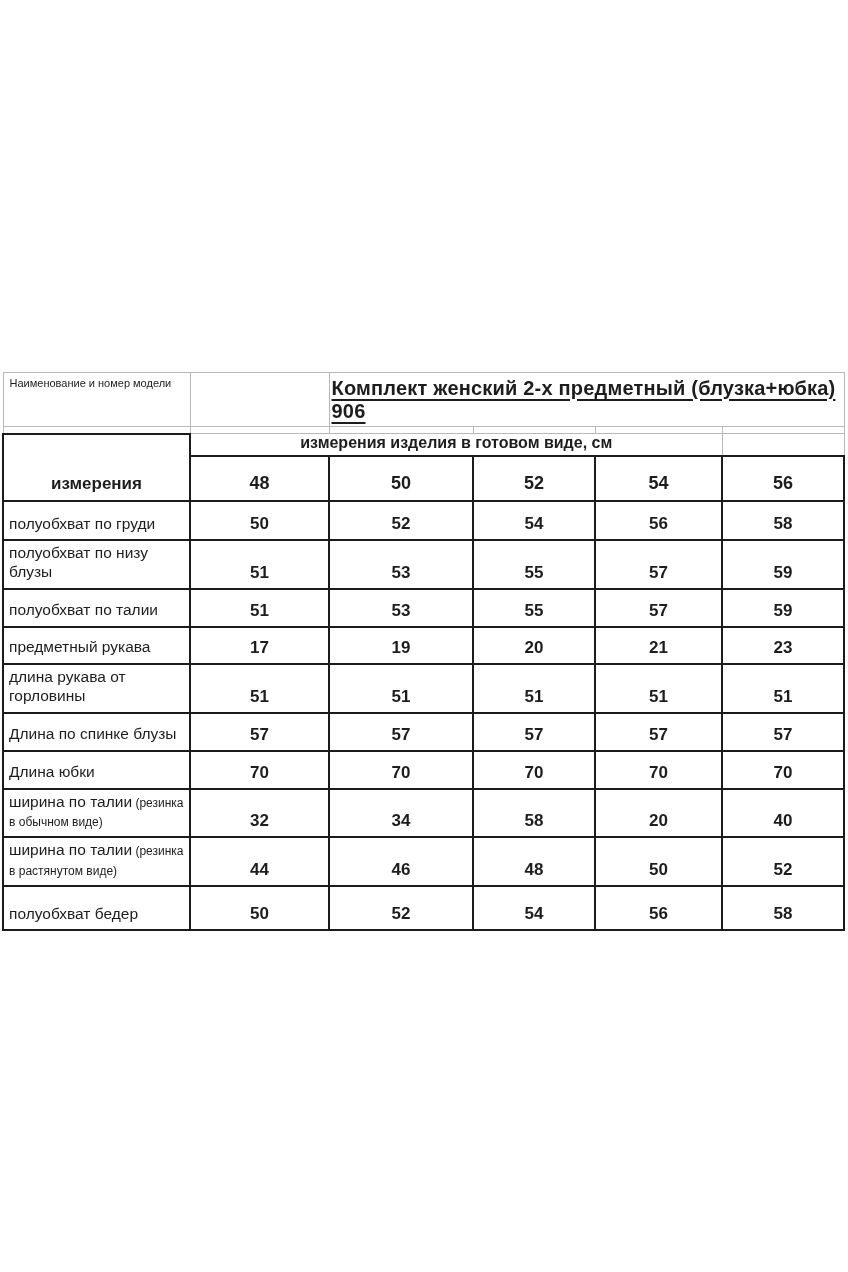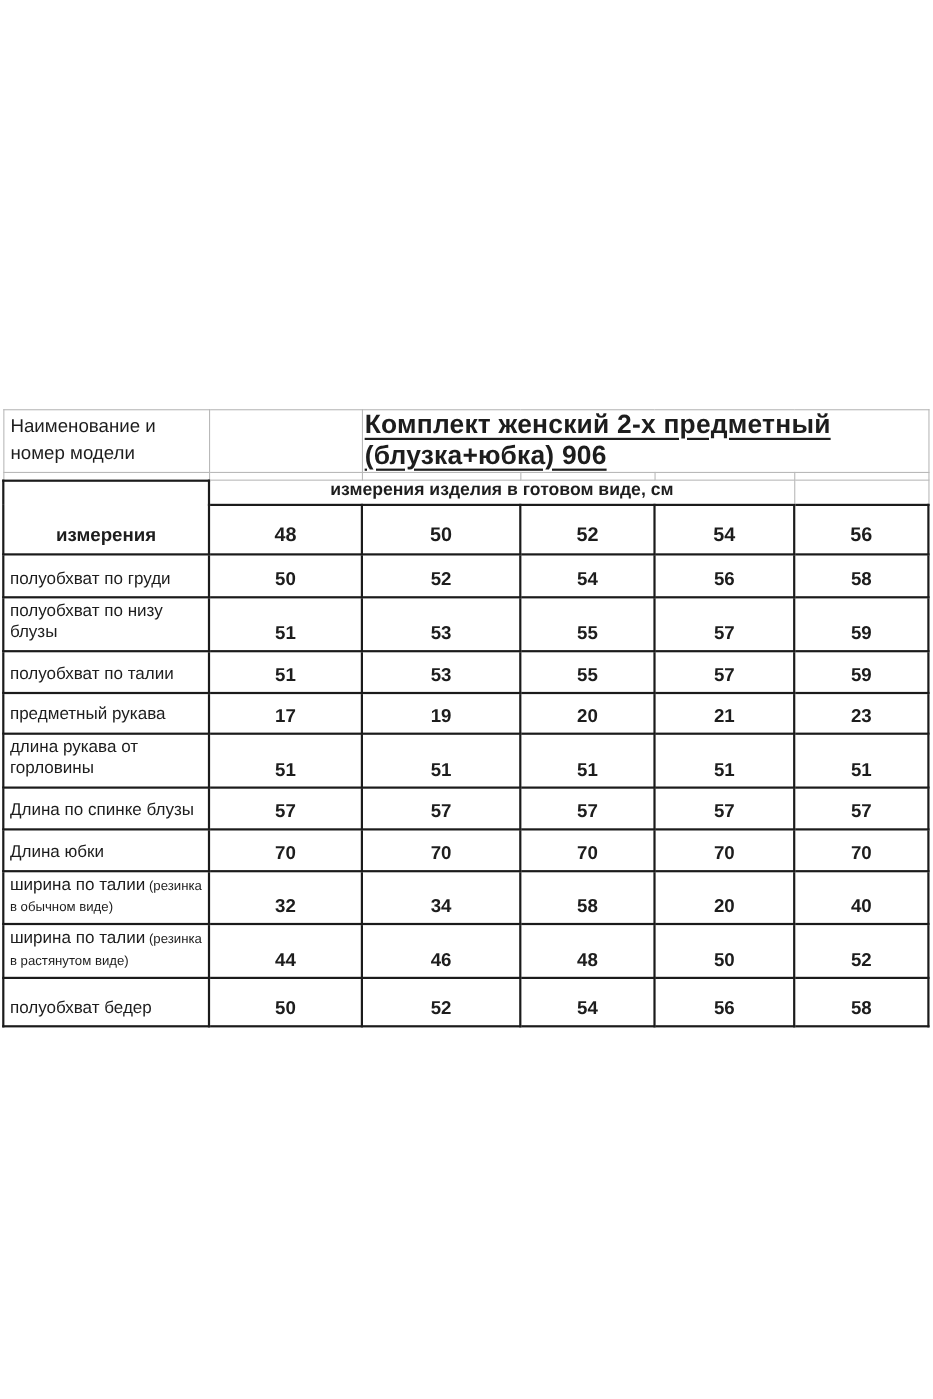--- a/index.html
+++ b/index.html
@@ -10,23 +10,23 @@
   table{
     border-collapse:collapse;table-layout:fixed;
     position:absolute;top:372px;left:2px;width:841px;
   }
   td{padding:0;overflow:hidden;}
   
   .light{border:1px solid #b9b9b9;}
   .strong{border:2px solid #1b1b1b;}
   .group{border:1px solid #b9b9b9;border-bottom:2px solid #1b1b1b;}
   
-  .title-name{font-size:17px;line-height:1.4;vertical-align:top;padding:3px 6px 2px 6px;}
+  .title-name{font-size:11px;line-height:1.4;vertical-align:top;padding:3px 6px 2px 6px;}
   .product{
-    font-size:24px;font-weight:600;text-align:left;vertical-align:middle;
+    font-size:20px;font-weight:600;text-align:left;vertical-align:middle;
     padding-left:2px;letter-spacing:0.2px;margin-top:46px;
   }
   .product span{text-decoration:underline;text-decoration-thickness:2px;text-underline-offset:4px;}
   .corner{font-weight:700;font-size:17px;text-align:center;vertical-align:bottom;padding-bottom:6px;}
   .group{font-weight:700;font-size:16px;text-align:center;vertical-align:bottom;padding-bottom:3px;}
   .size{font-weight:700;font-size:18px;text-align:center;vertical-align:bottom;padding-bottom:6px;}
   .lbl{font-size:15.5px;text-align:left;vertical-align:bottom;line-height:1.25;padding:2px 3px 6px 5px;}
   .lbl .small{font-size:12px;}
   .val{font-size:17px;font-weight:600;text-align:center;vertical-align:bottom;padding-bottom:5px;}
 </style>

